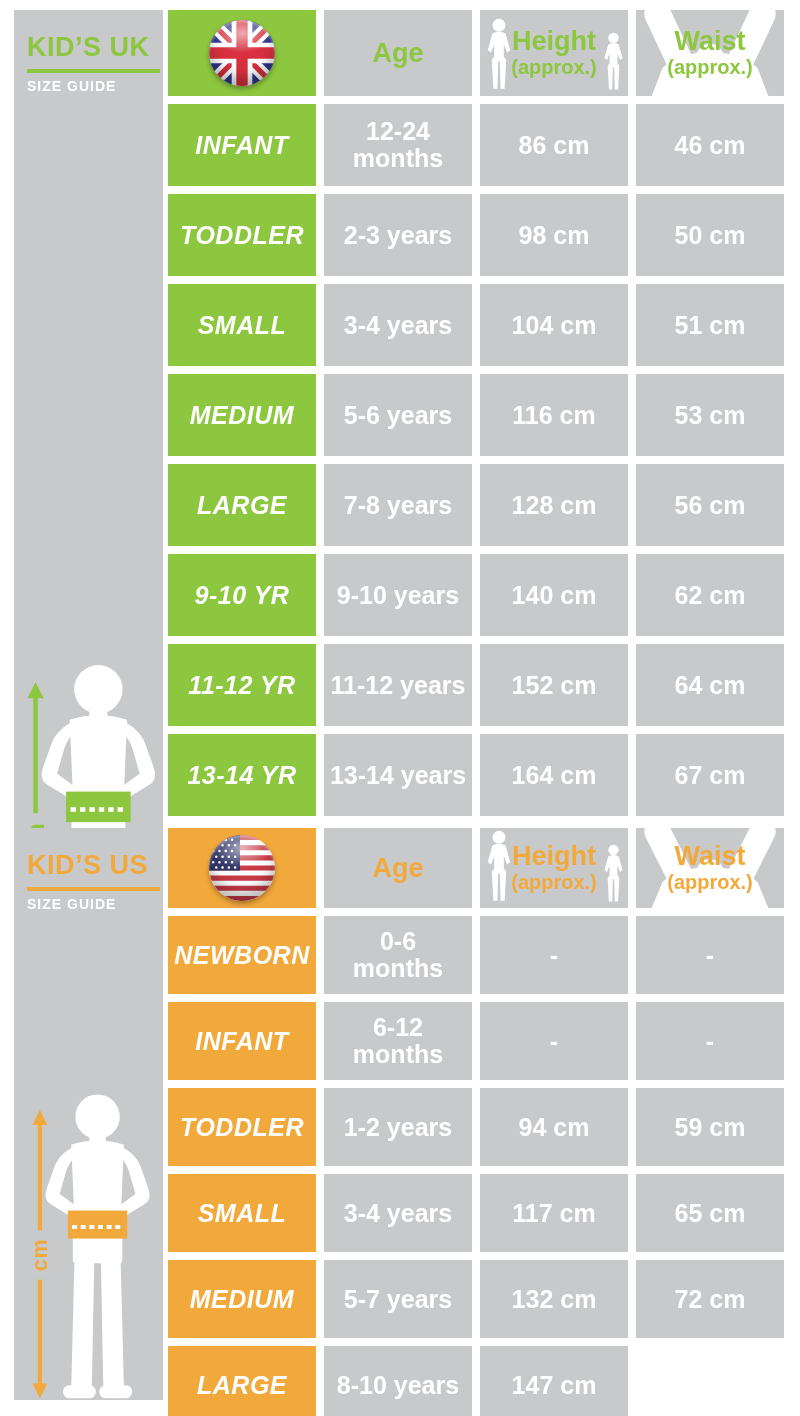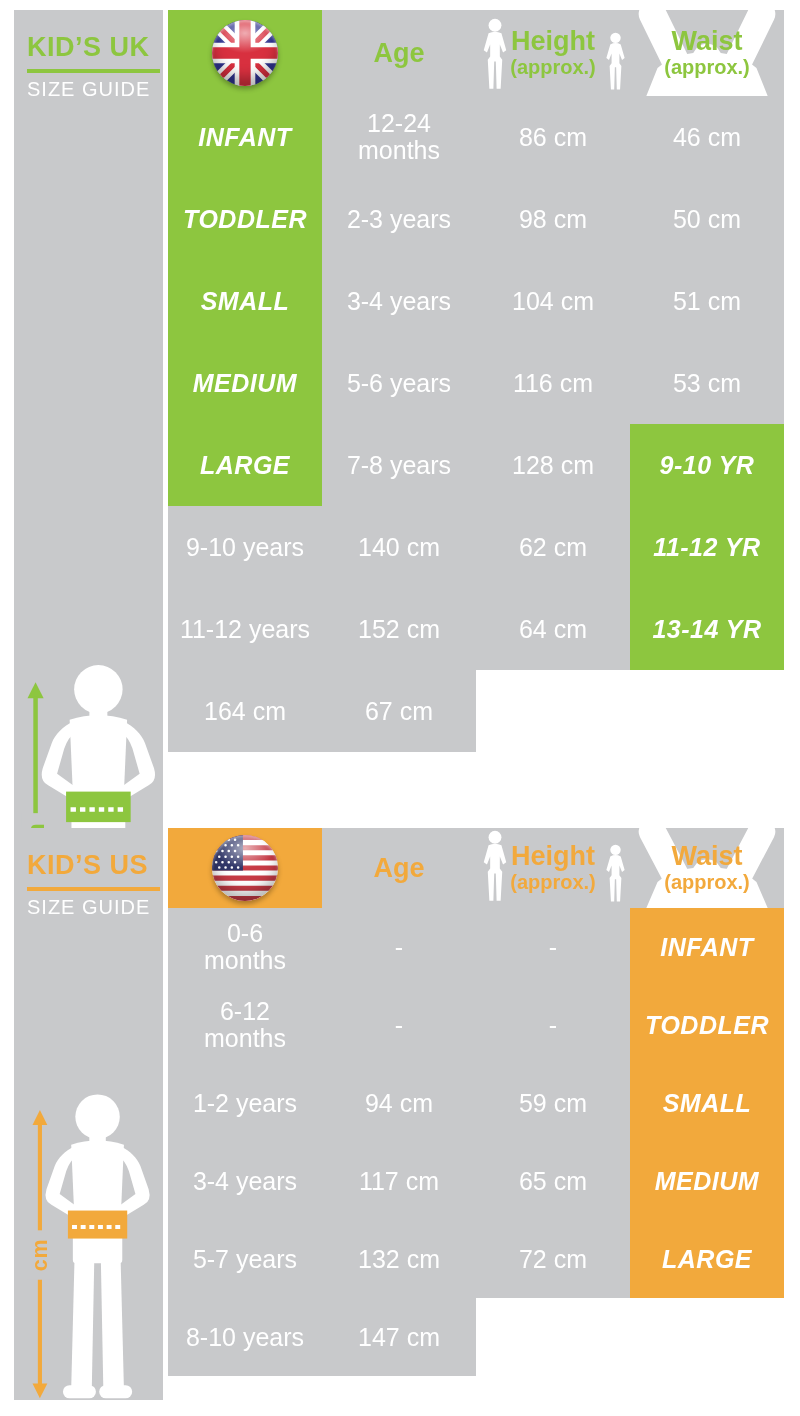--- a/index.html
+++ b/index.html
@@ -7,34 +7,34 @@
         font-family:"Liberation Sans",sans-serif;overflow:hidden;}
   .guide{position:absolute;left:14px;width:770px;display:flex;gap:5px;}
   .guide.uk{top:10px;height:988px;}
   .guide.us{top:828px;height:572px;}
 
   .sidebar{width:149px;flex:0 0 149px;background:var(--cell-gray,#C8C9CB);
            display:flex;flex-direction:column;}
   .title-block{margin:22px 0 0 13px;}
   .title-main{font-size:27px;font-weight:bold;color:var(--accent);letter-spacing:.5px;white-space:nowrap;}
   .title-rule{width:133px;height:4px;background:var(--accent);margin:6px 0 5px;}
-  .title-sub{font-size:20px;font-weight:normal;color:#ffffff;letter-spacing:1px;white-space:nowrap;}
+  .title-sub{font-size:14px;font-weight:bold;color:#ffffff;letter-spacing:1px;white-space:nowrap;}
   .figure{margin-top:auto;position:relative;}
   .figure svg{display:block;margin:0 auto;}
   .uk .figure svg{width:149px;height:341px;}
   .us .figure svg{width:137px;height:313px;}
 
-  .table{flex:1;display:grid;grid-template-columns:repeat(4,1fr);gap:0;}
+  .table{flex:1;display:grid;grid-template-columns:repeat(4,1fr);gap:8px;}
   .uk .table{grid-template-rows:86px repeat(8,82px);}
   .us .table{grid-template-rows:80px repeat(6,78px);}
   .cell{background:var(--cell-gray,#C8C9CB);display:flex;flex-direction:column;
         align-items:center;justify-content:center;text-align:center;position:relative;overflow:hidden;}
   .cell.accent{background:var(--accent);}
   .size-label{color:#fff;font-weight:bold;font-size:25px;letter-spacing:.5px;font-style:italic;}
-  .value{color:#fff;font-weight:normal;font-size:25px;}
+  .value{color:#fff;font-weight:bold;font-size:25px;}
   .age{white-space:pre-line;line-height:1.08;}
   .head-label{color:var(--accent);font-weight:bold;font-size:27px;line-height:1.05;position:relative;z-index:1;}
   .head-sub{color:var(--accent);font-weight:bold;font-size:20px;line-height:1.15;position:relative;z-index:1;}
 
   .flag{width:66px;height:66px;border-radius:50%;position:relative;overflow:hidden;
         box-shadow:0 3px 5px rgba(0,0,0,.3);}
   .flag svg{position:absolute;inset:0;width:100%;height:100%;}
   .gloss{position:absolute;inset:0;border-radius:50%;
          background:radial-gradient(ellipse 62% 42% at 50% 20%,rgba(255,255,255,.6),rgba(255,255,255,0) 72%);
          box-shadow:inset 0 -9px 12px rgba(0,0,0,.28), inset 0 2px 3px rgba(255,255,255,.45);}
@@ -181,20 +181,23 @@
 
       <div class="cell accent">
           <span class="size-label">LARGE</span>
         </div>
       <div class="cell">
           <span class="value age">7-8 years</span>
         </div>
       <div class="cell">
           <span class="value">128 cm</span>
         </div>
+      <div class="cell">
+          <span class="value">56 cm</span>
+        </div>
 
       <div class="cell accent">
           <span class="size-label">9-10 YR</span>
         </div>
       <div class="cell">
           <span class="value age">9-10 years</span>
         </div>
       <div class="cell">
           <span class="value">140 cm</span>
         </div>
@@ -210,20 +213,23 @@
         </div>
       <div class="cell">
           <span class="value">152 cm</span>
         </div>
       <div class="cell">
           <span class="value">64 cm</span>
         </div>
 
       <div class="cell accent">
           <span class="size-label">13-14 YR</span>
+        </div>
+      <div class="cell">
+          <span class="value age">13-14 years</span>
         </div>
       <div class="cell">
           <span class="value">164 cm</span>
         </div>
       <div class="cell">
           <span class="value">67 cm</span>
         </div>
     </div>
   </section>
 
@@ -292,20 +298,23 @@
       <div class="cell">
         <svg class="w-sil" viewBox="0 0 151 86" preserveAspectRatio="none">
           <line x1="22" y1="4" x2="46" y2="54" stroke="#FFFFFF" stroke-width="27" stroke-linecap="round"></line>
           <line x1="129" y1="4" x2="105" y2="54" stroke="#FFFFFF" stroke-width="27" stroke-linecap="round"></line>
           <path fill="#FFFFFF" d="M16,86 L27,58 Q40,45 62,43 L66,37 Q75.5,30 85,37 L89,43 Q111,45 124,58 L135,86 Z"></path>
         </svg>
         <div class="head-label">Waist</div>
         <div class="head-sub">(approx.)</div>
       </div>
 
+      <div class="cell accent">
+          <span class="size-label">NEWBORN</span>
+        </div>
       <div class="cell">
           <span class="value age">0-6
 months</span>
         </div>
       <div class="cell">
           <span class="value">-</span>
         </div>
       <div class="cell">
           <span class="value">-</span>
         </div>

